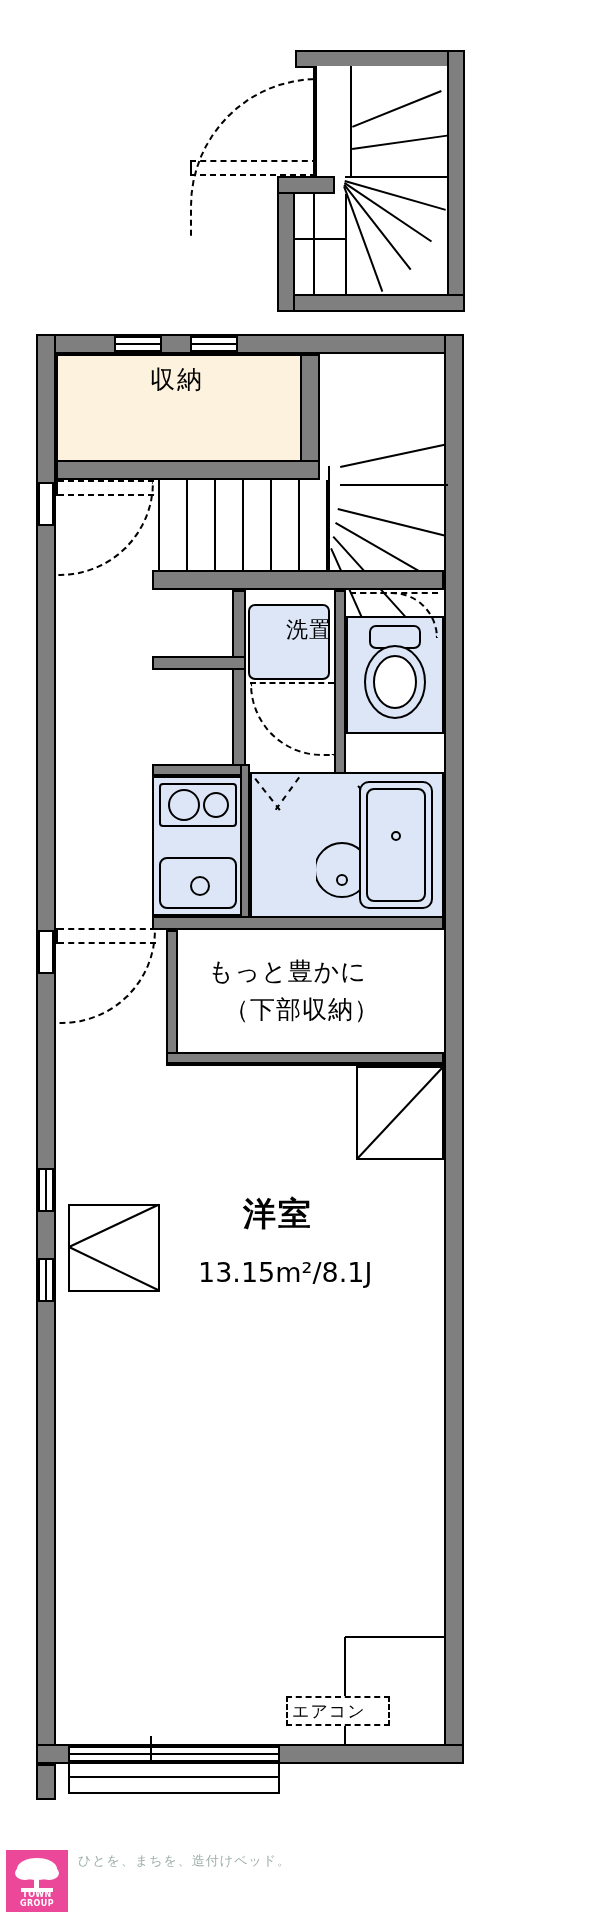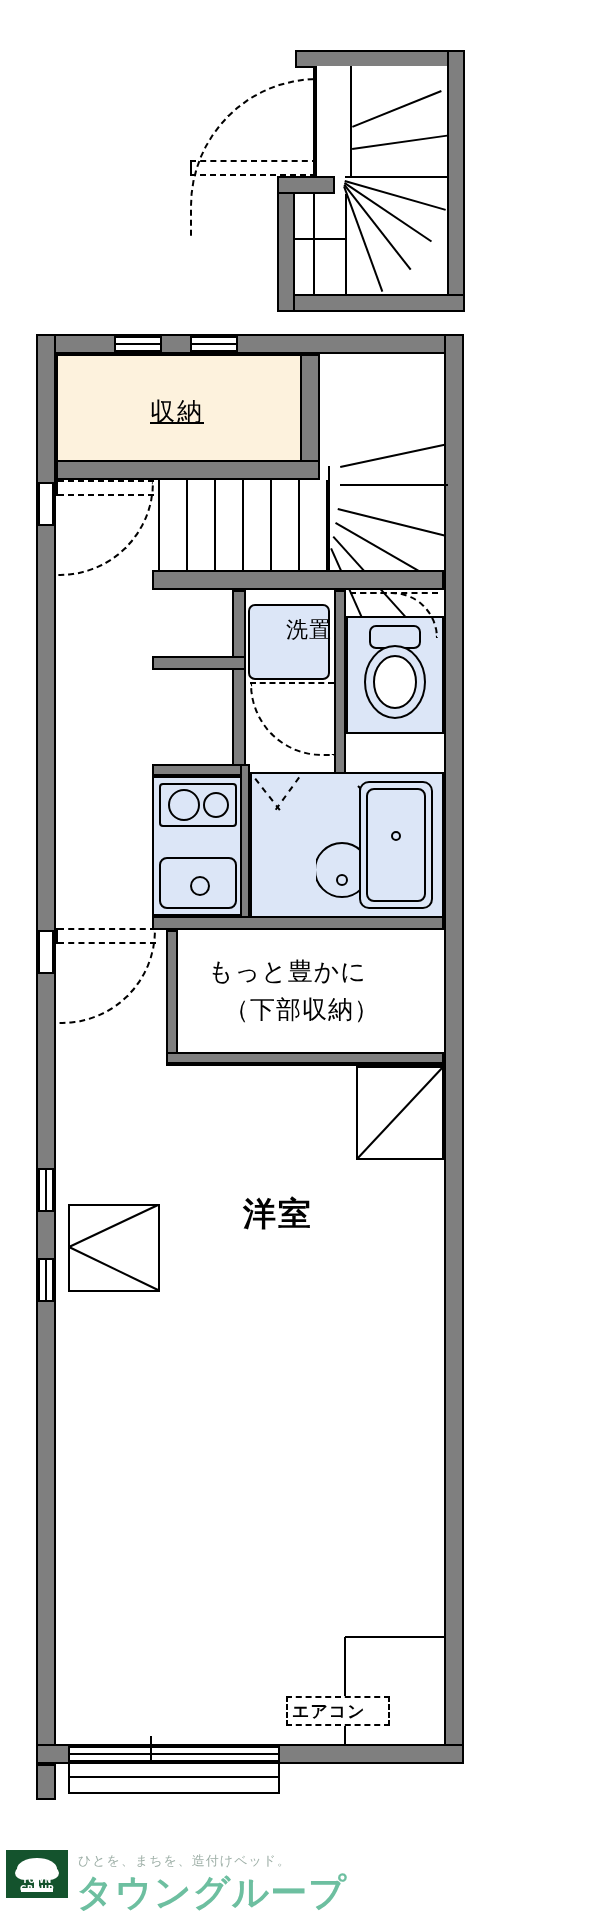--- a/index.html
+++ b/index.html
@@ -19,25 +19,25 @@
   .dashbox   {position:absolute;border:2px dashed #000;box-sizing:border-box;background:#fff;}
   .swing     {position:absolute;border:2px dashed #000;background:transparent;box-sizing:border-box;}
   .lbl       {position:absolute;color:#000;white-space:nowrap;line-height:1.12;}
 
   
   .lbl-storage{font-size:25px;letter-spacing:2px;}
   .lbl-wash   {font-size:22px;letter-spacing:1px;}
   .lbl-bed    {font-size:25px;text-align:center;letter-spacing:1px;}
   .lbl-room   {font-size:33px;letter-spacing:2px;font-weight:bold;}
   .lbl-area   {font-size:27px;letter-spacing:0px;}
-  .lbl-ac     {font-size:17px;letter-spacing:1px;font-weight:bold;}
+  .lbl-ac     {font-size:17px;letter-spacing:1px;}
 
   
   #footer{position:absolute;left:0;top:1848px;width:604px;height:72px;}
-  .logo-sq{position:absolute;left:6px;top:2px;width:62px;height:48px;background:#14532d;}
+  .logo-sq{position:absolute;left:6px;top:2px;width:62px;height:62px;background:#ec4899;}
   .logo-sq .tg{position:absolute;left:0;bottom:4px;width:62px;text-align:center;
                color:#fff;font-size:8px;letter-spacing:.4px;font-weight:bold;}
   .logo-tag{position:absolute;left:78px;top:4px;color:#9fb0a8;font-size:13px;letter-spacing:1px;}
   .logo-main{position:absolute;left:76px;top:20px;color:#6dbfa0;font-size:37px;
              font-weight:bold;letter-spacing:1px;}
 </style>
 </head>
 <body>
 
 <div id="plan">
@@ -79,21 +79,21 @@
   <div class="wall" style="left:36px;top:334px;width:20px;height:1430px;"></div>
   <div class="wall" style="left:444px;top:334px;width:20px;height:1430px;"></div>
   <div class="wall" style="left:36px;top:1744px;width:428px;height:20px;"></div>
 
   <div class="room" style="left:114px;top:336px;width:48px;height:16px;background:#fff;border:2px solid #000;"></div>
   <div class="wallthin" style="left:114px;top:343px;width:48px;height:2px;"></div>
   <div class="room" style="left:190px;top:336px;width:48px;height:16px;background:#fff;border:2px solid #000;"></div>
   <div class="wallthin" style="left:190px;top:343px;width:48px;height:2px;"></div>
 
   <div class="cream" style="left:56px;top:354px;width:252px;height:112px;border:2px solid #000;"></div>
-  <div class="lbl lbl-storage" style="left:150px;top:398px;text-decoration:underline;">収納</div>
+  <div class="lbl lbl-storage" style="left:150px;top:366px;">収納</div>
 
   <div class="wall" style="left:300px;top:354px;width:20px;height:112px;"></div>
   <div class="wall" style="left:56px;top:460px;width:264px;height:20px;"></div>
 
   <div class="wallthin" style="left:158px;top:480px;width:2px;height:90px;"></div>
   <div class="wallthin" style="left:186px;top:480px;width:2px;height:90px;"></div>
   <div class="wallthin" style="left:214px;top:480px;width:2px;height:90px;"></div>
   <div class="wallthin" style="left:242px;top:480px;width:2px;height:90px;"></div>
   <div class="wallthin" style="left:270px;top:480px;width:2px;height:90px;"></div>
   <div class="wallthin" style="left:298px;top:480px;width:2px;height:90px;"></div>
@@ -200,20 +200,21 @@
   <div class="room" style="left:38px;top:1258px;width:16px;height:44px;background:#fff;border:2px solid #000;"></div>
   <div class="wallthin" style="left:45px;top:1258px;width:2px;height:44px;"></div>
 
   <svg style="position:absolute;left:68px;top:1204px;width:92px;height:88px;">
     <rect x="1" y="1" width="90" height="86" fill="none" stroke="#000" stroke-width="2"></rect>
     <line x1="90" y1="1" x2="1" y2="43" stroke="#000" stroke-width="2"></line>
     <line x1="90" y1="86" x2="1" y2="43" stroke="#000" stroke-width="2"></line>
   </svg>
 
   <div class="lbl lbl-room" style="left:243px;top:1196px;">洋室</div>
+  <div class="lbl lbl-area" style="left:198px;top:1258px;">13.15m²/8.1J</div>
 
   <svg style="position:absolute;left:344px;top:1636px;width:102px;height:110px;">
     <polyline points="1,1 100,1" fill="none" stroke="#000" stroke-width="2"></polyline>
     <polyline points="1,1 1,108" fill="none" stroke="#000" stroke-width="2"></polyline>
   </svg>
 
   <div class="dashbox" style="left:286px;top:1696px;width:104px;height:30px;"></div>
   <div class="lbl lbl-ac" style="left:292px;top:1702px;">エアコン</div>
 
   <div class="room" style="left:68px;top:1746px;width:212px;height:16px;background:#fff;border:2px solid #000;"></div>
@@ -233,14 +234,13 @@
     <svg style="position:absolute;left:9px;top:4px;width:44px;height:42px;">
       <ellipse cx="22" cy="15" rx="20" ry="11" fill="#fff"></ellipse>
       <ellipse cx="10" cy="19" rx="10" ry="7" fill="#fff"></ellipse>
       <ellipse cx="34" cy="19" rx="10" ry="7" fill="#fff"></ellipse>
       <rect x="19" y="18" width="5" height="18" fill="#fff"></rect>
       <rect x="6" y="34" width="32" height="4" fill="#fff"></rect>
     </svg>
     <div class="tg">TOWN GROUP</div>
   </div>
   <div class="logo-tag">ひとを、まちを、造付けベッド。</div>
-  <div class="logo-main">タウングループ</div>
 </div>
 
 </body></html>

